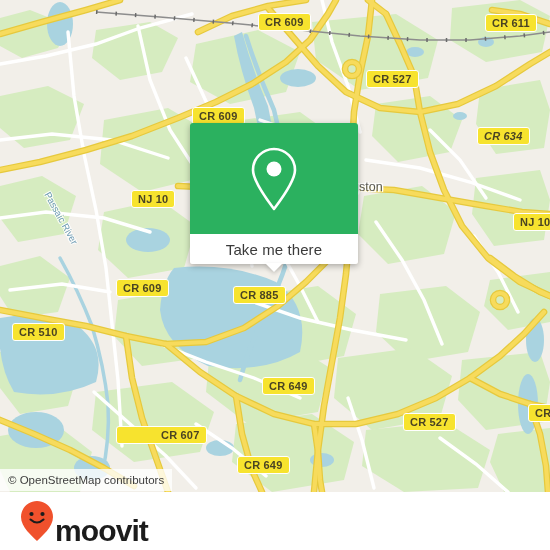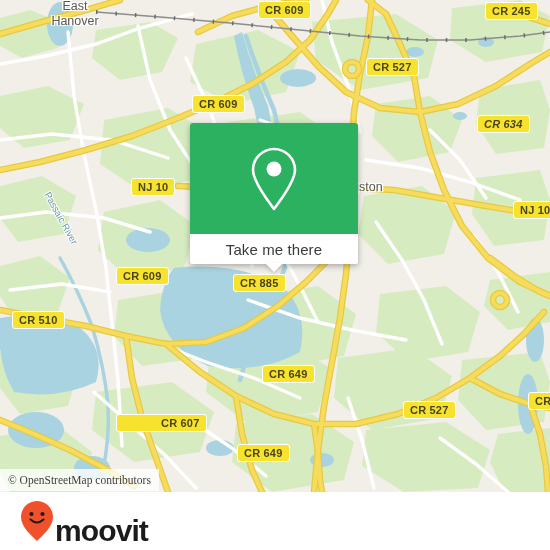--- a/index.html
+++ b/index.html
@@ -37,20 +37,21 @@
     border-radius: 3px;
     color: #4a4423;
     font-size: 11px;
     font-weight: bold;
     letter-spacing: 0.2px;
     line-height: 16px;
     height: 16px;
     padding: 0 6px;
     white-space: nowrap;
     box-sizing: content-box;
+    margin-top: 12px;
   }
 
   
   .place-label {
     position: absolute;
     color: #5a5a54;
     font-size: 12.5px;
     font-weight: normal;
     white-space: nowrap;
     text-shadow:
@@ -124,21 +125,20 @@
     left: 0;
     top: 469px;
     height: 22px;
     padding: 0 8px 0 8px;
     background: rgba(255,255,255,.78);
     display: flex;
     align-items: center;
     color: #3d3d3d;
     font-size: 11.5px;
     white-space: nowrap;
-    font-family: Liberation Serif, serif;
   }
 
   
   #bottom-bar {
     position: absolute;
     left: 0;
     top: 492px;
     width: 550px;
     height: 58px;
     background: #ffffff;
@@ -317,31 +317,27 @@
         <circle cx="500" cy="300" r="7"></circle>
       </g>
 
       <g>
         <path d="M96,12 L160,17 L230,23 L300,30 L360,36 L420,40 L470,40 L520,36 L550,32" stroke="#8d8d8d" stroke-width="1.5" fill="none"></path>
         <path d="M96,12 L160,17 L230,23 L300,30 L360,36 L420,40 L470,40 L520,36 L550,32" stroke="#6a6a6a" stroke-width="4" fill="none" stroke-dasharray="1.5 18"></path>
       </g>
     </g>
   </svg>
 
-  <div class="place-label" style="left:30px; top:-1px; width:90px; line-height:15px;">
-    <div>East</div>
-    <div>Hanover</div>
-  </div>
 
   <div class="place-label" style="left:352px; top:180px;">gston</div>
 
   <div class="river-label" style="left:52px; top:190px; transform: rotate(61deg);">Passaic River</div>
 
   <div class="shield" style="left:258px; top:1px;">CR 609</div>
-  <div class="shield" style="left:485px; top:2px;">CR 245</div>
+  <div class="shield" style="left:485px; top:2px;">CR 611</div>
   <div class="shield" style="left:366px; top:58px;">CR 527</div>
   <div class="shield" style="left:192px; top:95px;">CR 609</div>
   <div class="shield" style="left:477px; top:115px;font-style:italic;">CR 634</div>
   <div class="shield" style="left:131px; top:178px;">NJ 10</div>
   <div class="shield" style="left:513px; top:201px;">NJ 10</div>
   <div class="shield" style="left:116px; top:267px;">CR 609</div>
   <div class="shield" style="left:233px; top:274px;">CR 885</div>
   <div class="shield" style="left:12px; top:311px;">CR 510</div>
   <div class="shield" style="left:262px; top:365px;">CR 649</div>
   <div class="shield" style="left:528px; top:392px;">CR 5</div>

